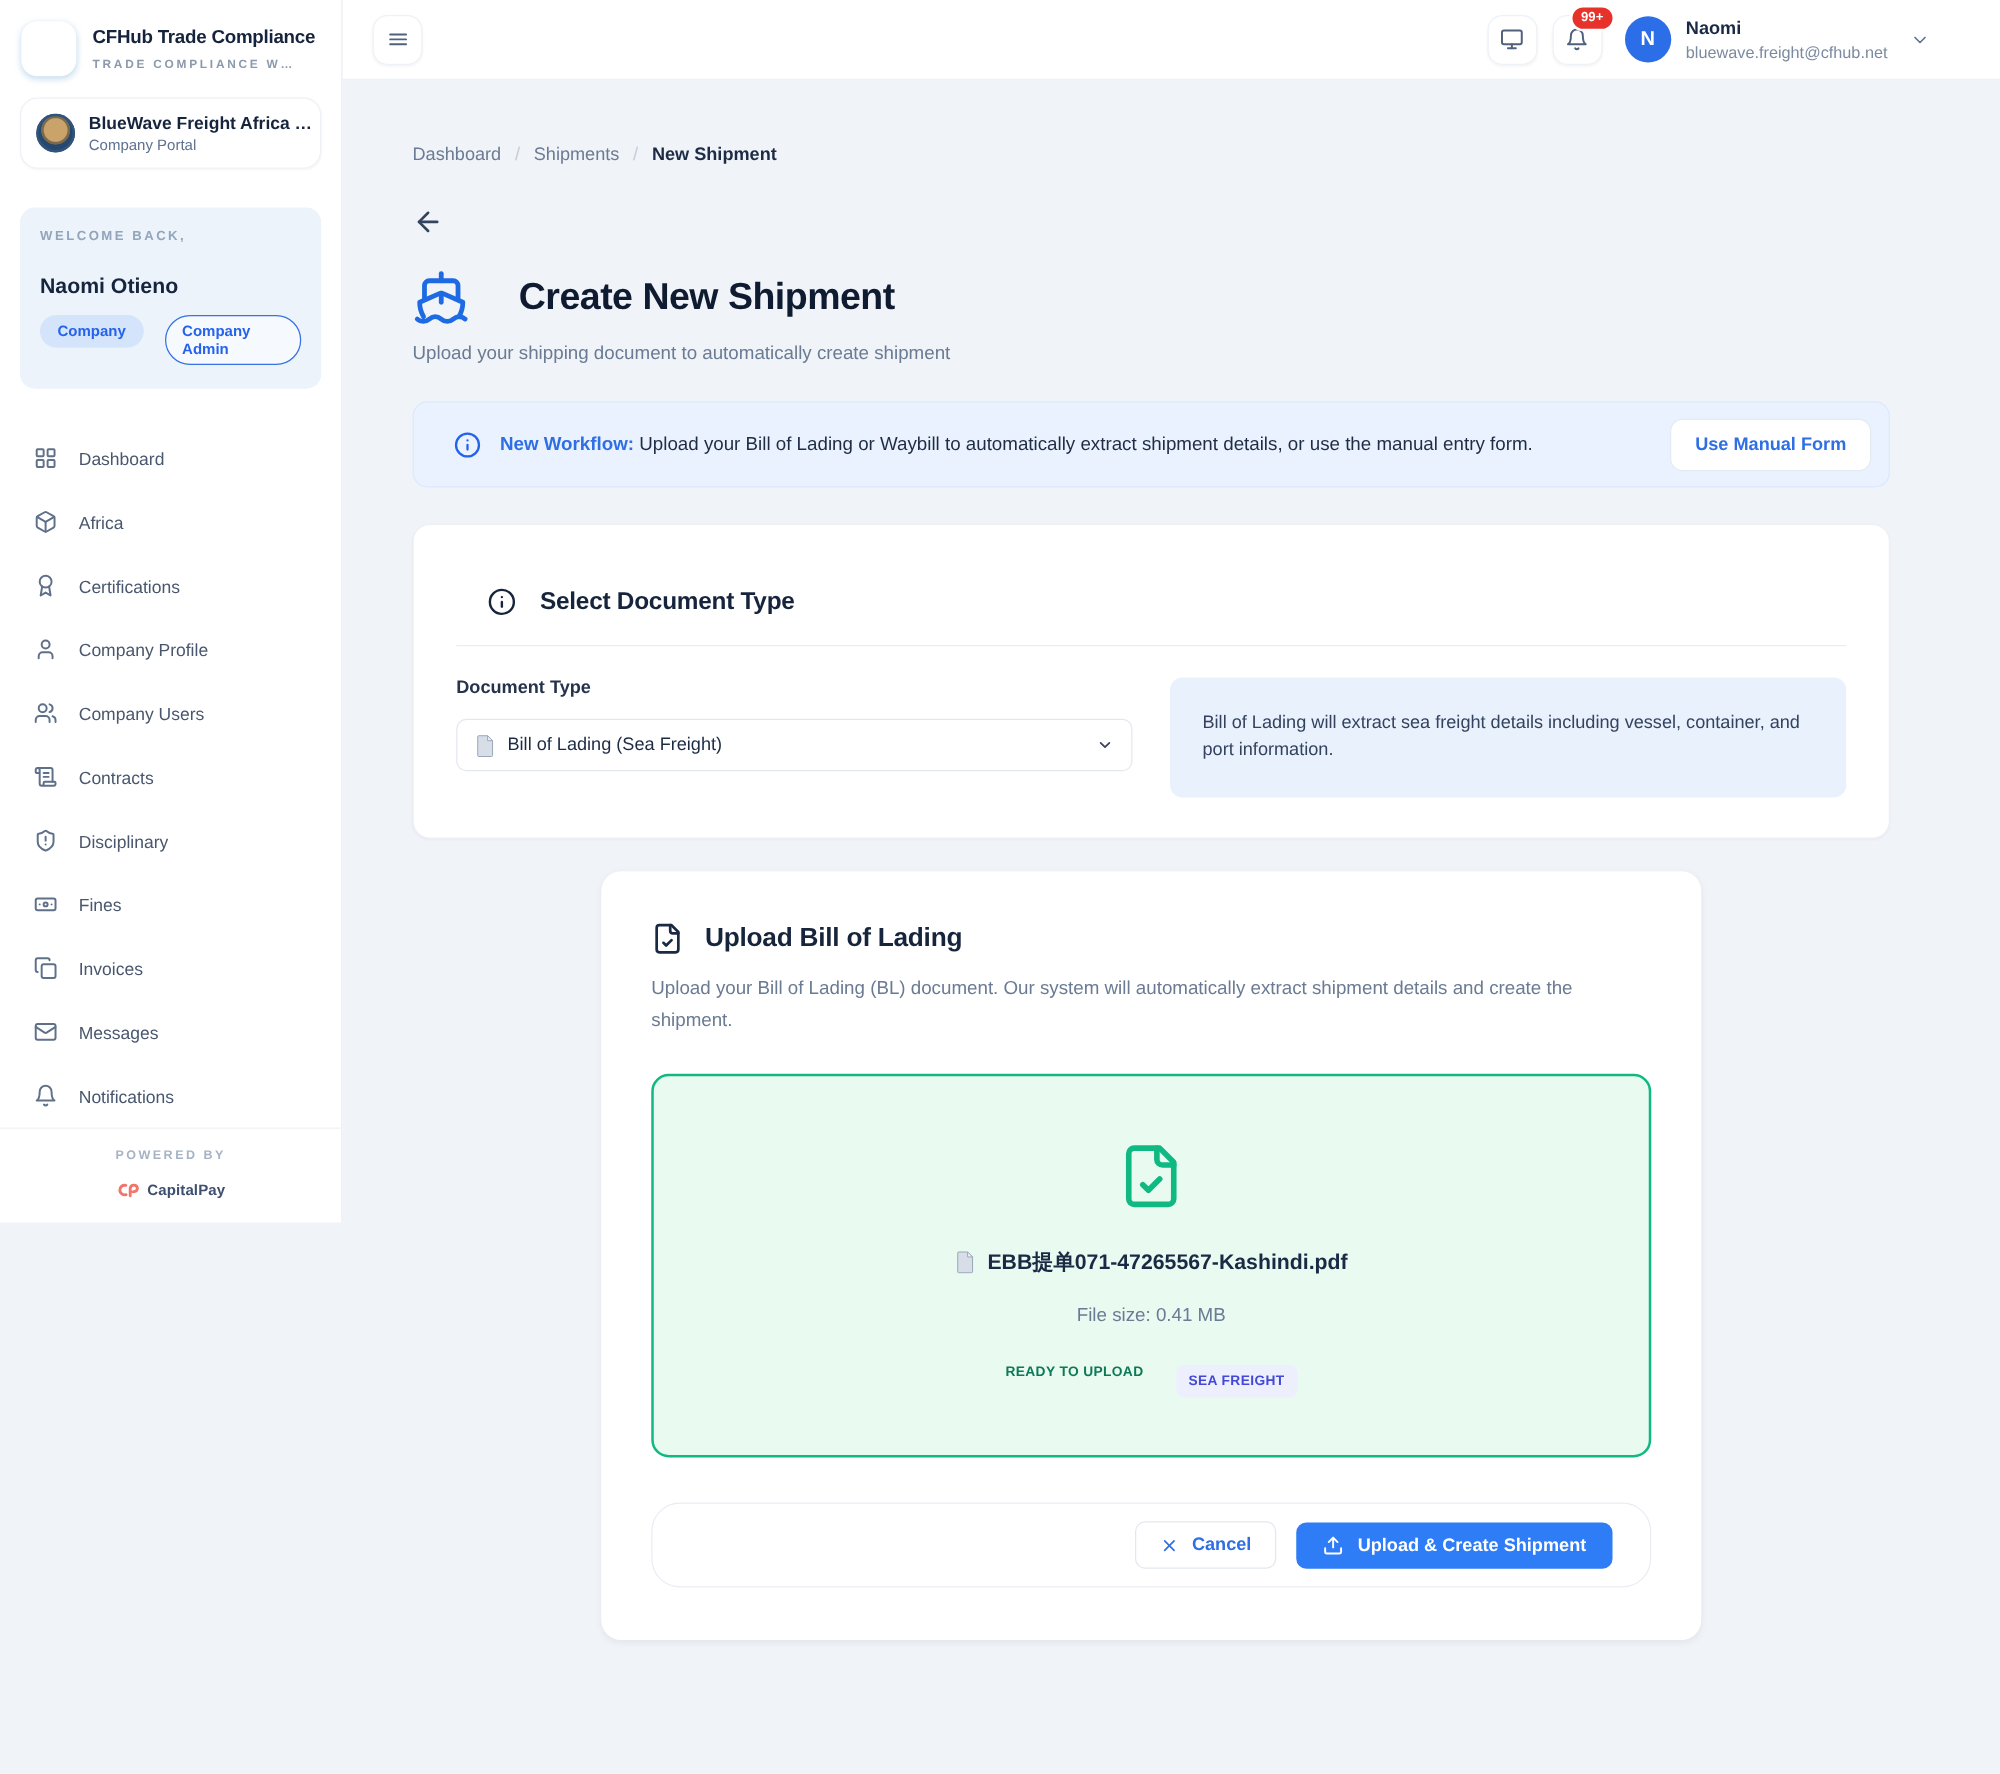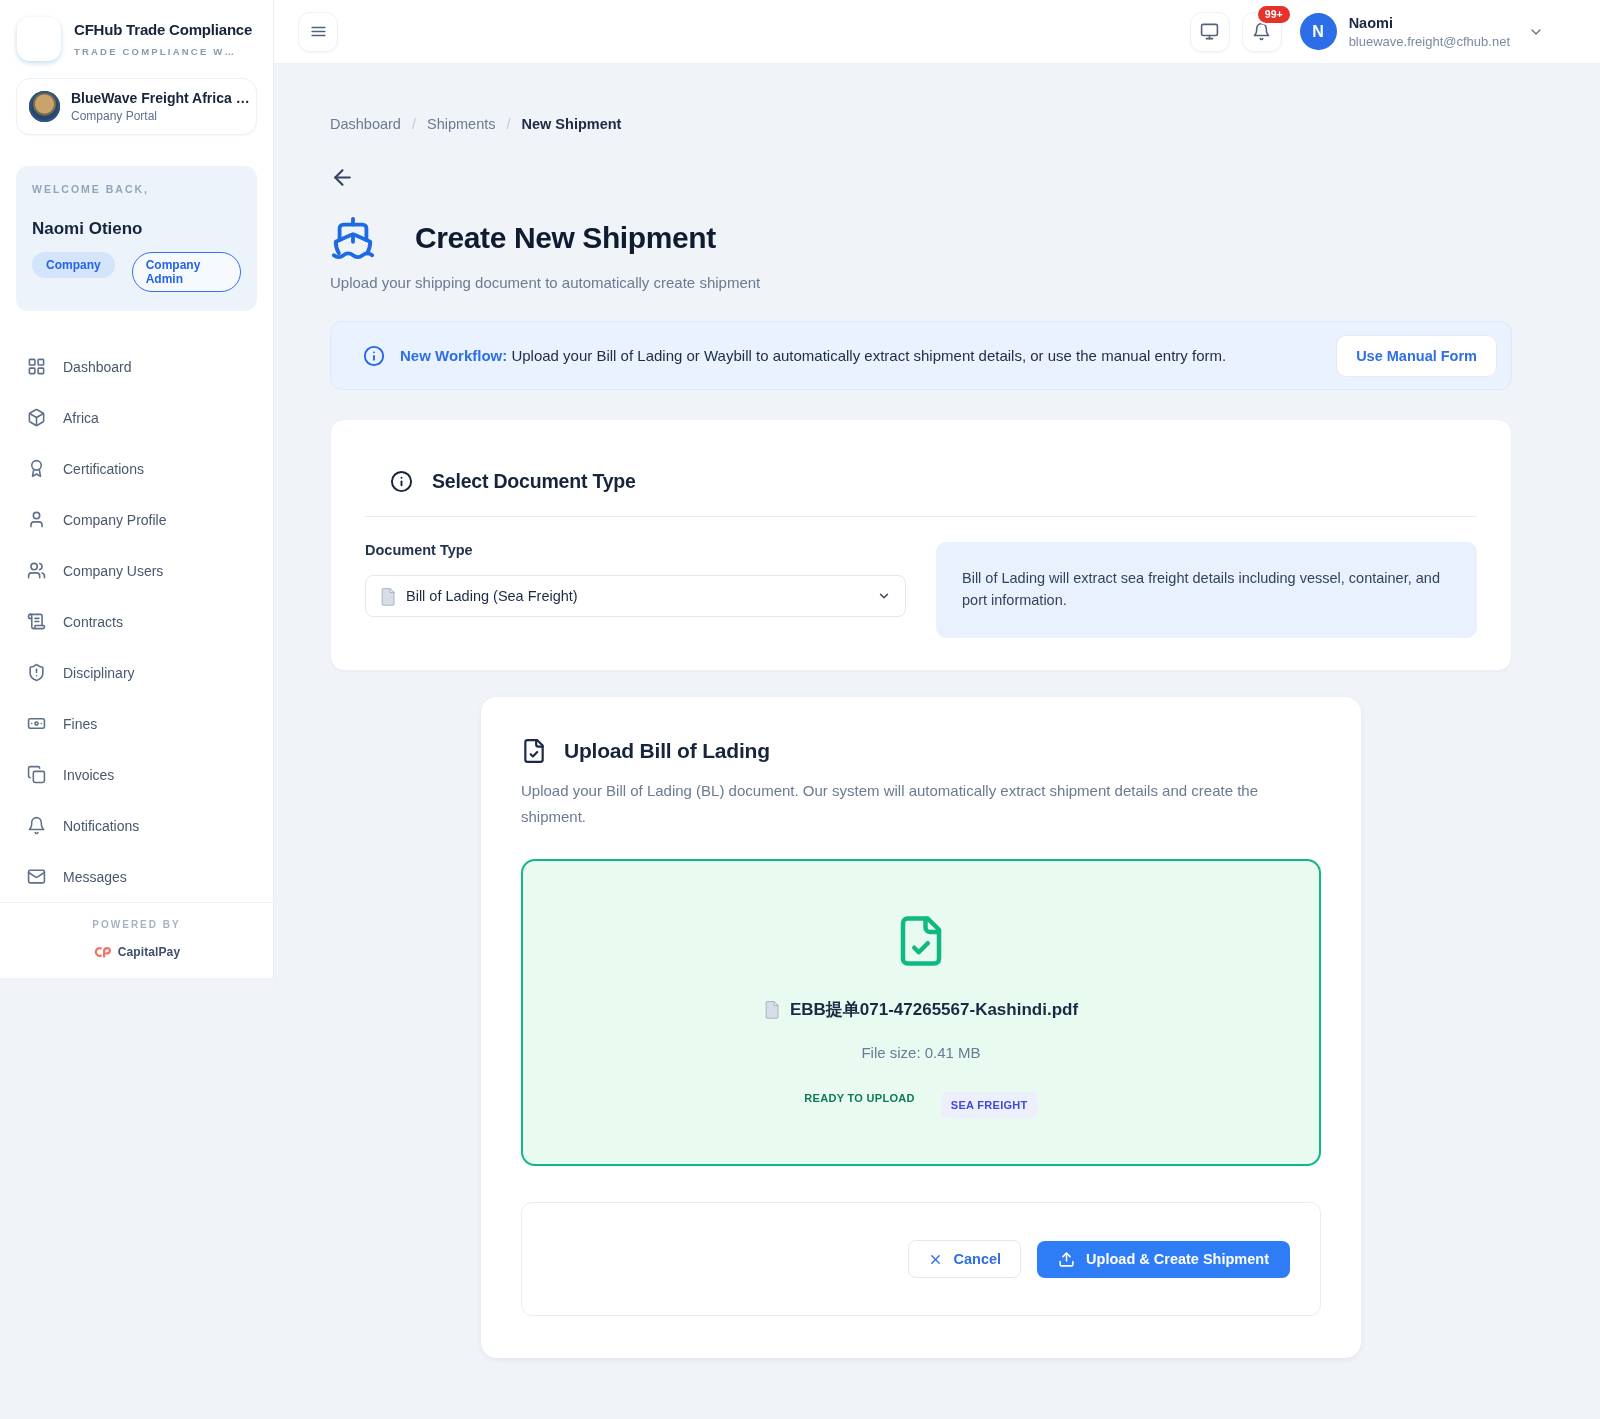--- a/index.html
+++ b/index.html
@@ -162,22 +162,22 @@
   .dz-file {
     margin-top:29px; font-size:17px; font-weight:600; color:#1b2a44;
     display:flex; align-items:center; justify-content:center; gap:9px;
   }
   .page-ico svg { width:17px; height:19px; }
   .dz-size { margin-top:23px; font-size:15px; color:#6a7b93; }
   .dz-badges { margin-top:31px; display:flex; align-items:flex-start; justify-content:center; gap:26px; }
   .st-ready { font-size:11px; font-weight:800; color:#0b7a55; letter-spacing:.3px; }
   .st-sea { font-size:11px; font-weight:800; color:#4348d8; background:#edf0fc; padding:7px 10px; border-radius:6px; letter-spacing:.3px; }
   .actions-box {
-    margin-top:36px; border:1px solid #e9edf3; border-radius:11px;
-    display:flex; align-items:center; justify-content:flex-end; gap:16px; padding:37px 30px;
+    margin-top:36px; border:1px solid #e9edf3; border-radius:23px;
+    display:flex; align-items:flex-end; justify-content:flex-end; gap:16px; padding:14px 30px;
   }
   .btn-cancel {
     display:flex; align-items:center; gap:11px; border:1px solid #e3e8ef; background:#fff;
     color:#2f6fe4; border-radius:8px; padding:10px 19px; font-size:14.5px; font-weight:600;
     cursor:pointer; font-family:inherit;
   }
   .btn-cancel svg { width:15px; height:15px; stroke:#2f6fe4; }
   .btn-primary {
     display:flex; align-items:center; gap:11px; background:#2e7cf6; border:none; color:#fff;
     border-radius:8px; padding:10px 21px; font-size:14.5px; font-weight:600; cursor:pointer;
@@ -303,34 +303,34 @@
           <svg viewBox="0 0 24 24" fill="none" stroke-width="2" stroke-linecap="round" stroke-linejoin="round">
             <rect x="8" y="8" width="14" height="14" rx="2"></rect>
             <path d="M4 16c-1.1 0-2-.9-2-2V4c0-1.1.9-2 2-2h10c1.1 0 2 .9 2 2"></path>
           </svg>
         </span>
       <span>Invoices</span>
     </div>
     <div class="nav-item">
       <span>
           <svg viewBox="0 0 24 24" fill="none" stroke-width="2" stroke-linecap="round" stroke-linejoin="round">
+            <rect x="2" y="4" width="20" height="16" rx="2"></rect>
+            <path d="m22 7-8.97 5.7a1.94 1.94 0 0 1-2.06 0L2 7"></path>
+          </svg>
+        </span>
+      <span>Messages</span>
+    </div>
+    <div class="nav-item">
+      <span>
+          <svg viewBox="0 0 24 24" fill="none" stroke-width="2" stroke-linecap="round" stroke-linejoin="round">
             <path d="M6 8a6 6 0 0 1 12 0c0 7 3 9 3 9H3s3-2 3-9"></path>
             <path d="M10.3 21a1.94 1.94 0 0 0 3.4 0"></path>
           </svg>
         </span>
       <span>Notifications</span>
-    </div>
-    <div class="nav-item">
-      <span>
-          <svg viewBox="0 0 24 24" fill="none" stroke-width="2" stroke-linecap="round" stroke-linejoin="round">
-            <rect x="2" y="4" width="20" height="16" rx="2"></rect>
-            <path d="m22 7-8.97 5.7a1.94 1.94 0 0 1-2.06 0L2 7"></path>
-          </svg>
-        </span>
-      <span>Messages</span>
     </div>
   </nav>
 
   <div class="sidebar-footer">
     <div class="powered">POWERED BY</div>
     <div class="cp-row">
       <span>
         <svg width="20" height="14" viewBox="0 0 26 16" fill="none" stroke="#f2756b" stroke-width="3" stroke-linecap="round">
             <path d="M10 3.2a5 5 0 1 0 .2 9.6"></path>
             <path d="M14.5 14V6.2A3.8 3.8 0 0 1 22 6c0 2.6-2.1 3.9-4.7 3.9"></path>

